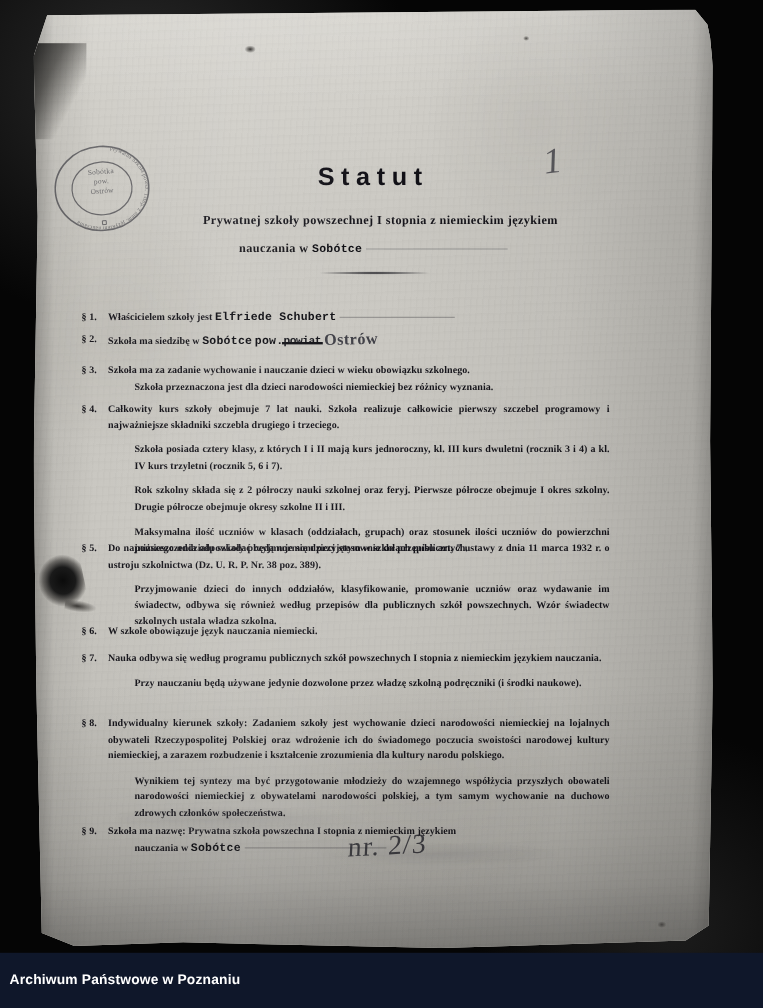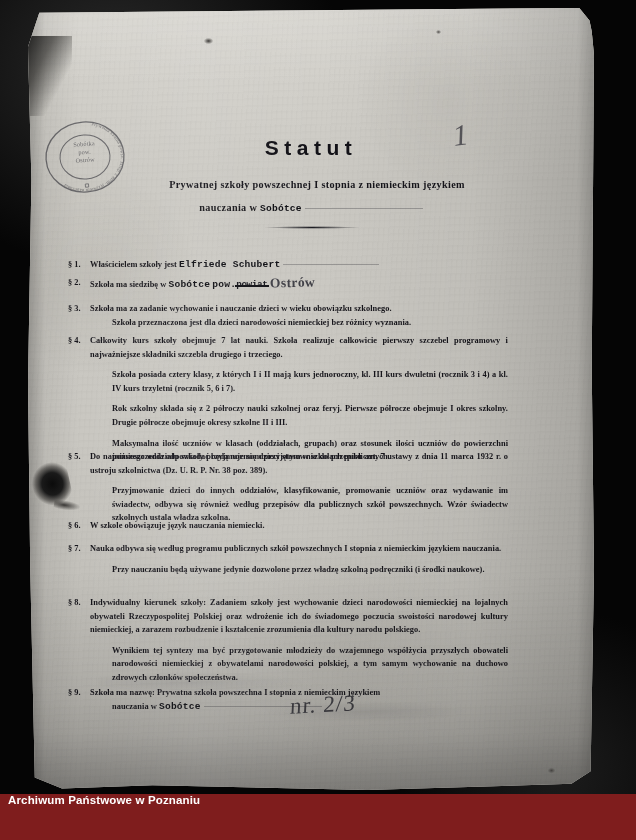--- a/index.html
+++ b/index.html
@@ -312,22 +312,23 @@
       radial-gradient(ellipse 35% 16% at 64% 62%, #3a3a42 0%, rgba(0,0,0,0) 70%);
   }
 
   
   .footer {
     position: absolute;
     left: 0;
     bottom: 0;
     width: 636px;
     height: 46px;
-    background: #7f1d1d;
+    background: #0f172a;
     display: flex;
+    align-items: center;
   }
   .footer-text {
     color: #ffffff;
     font-family: "Liberation Sans", sans-serif;
     font-weight: bold;
     font-size: 11.5px;
     letter-spacing: 0.15px;
     padding-left: 8px;
   }
 </style>

